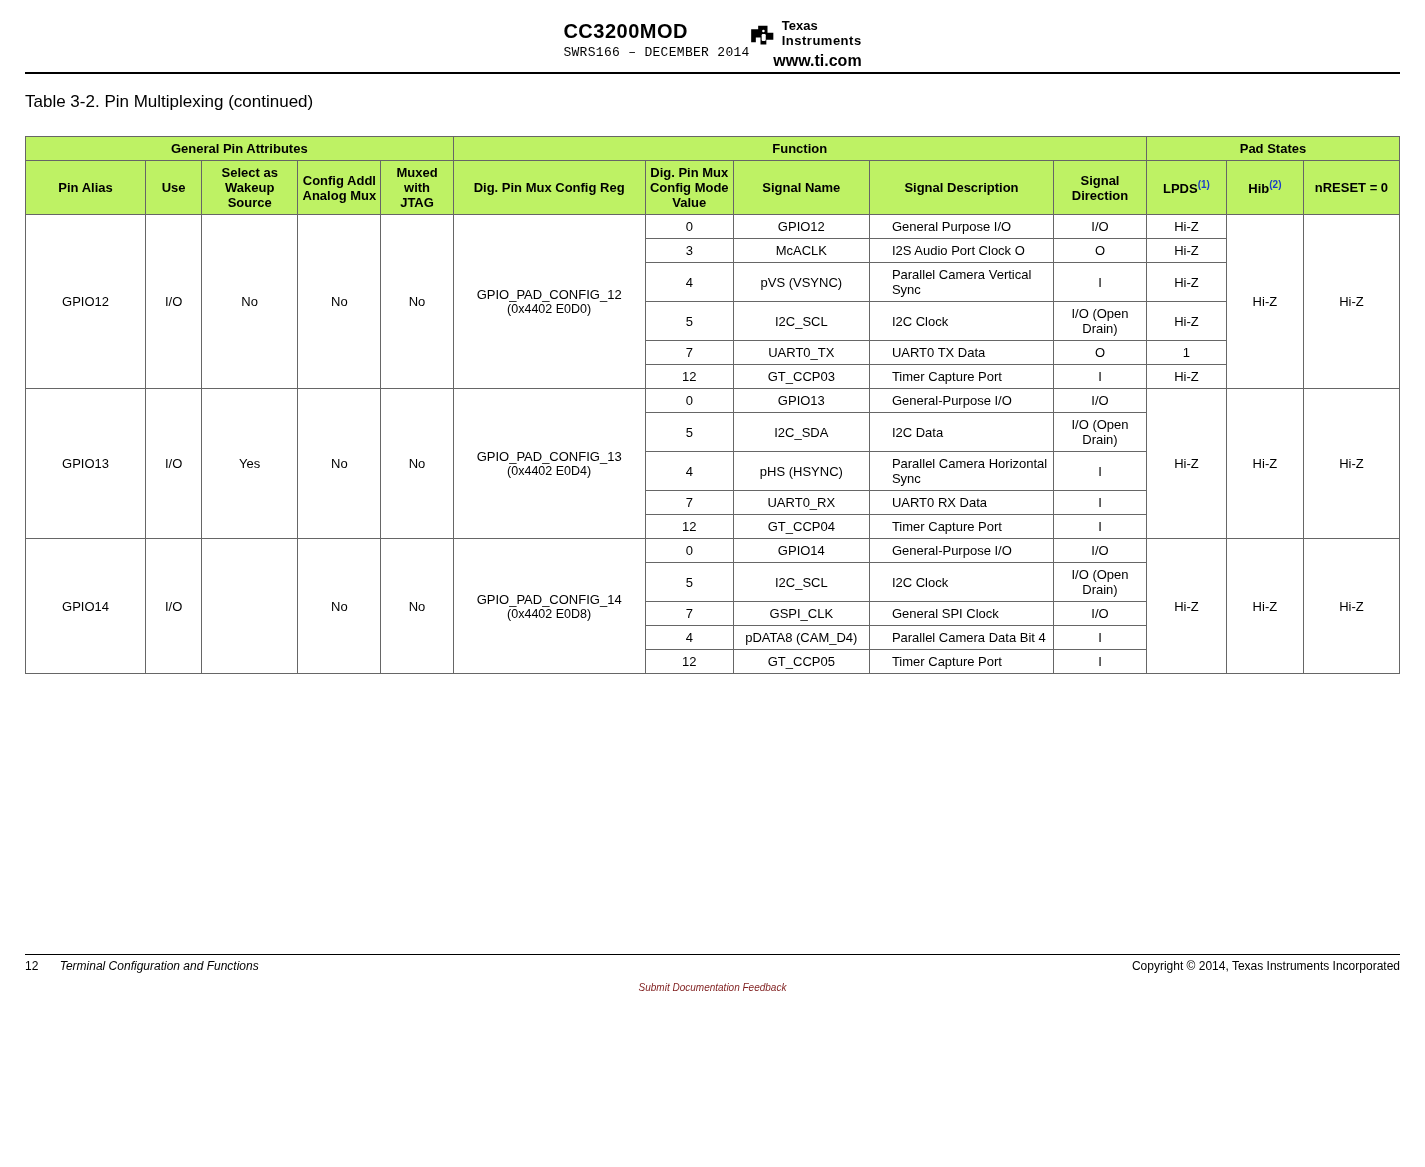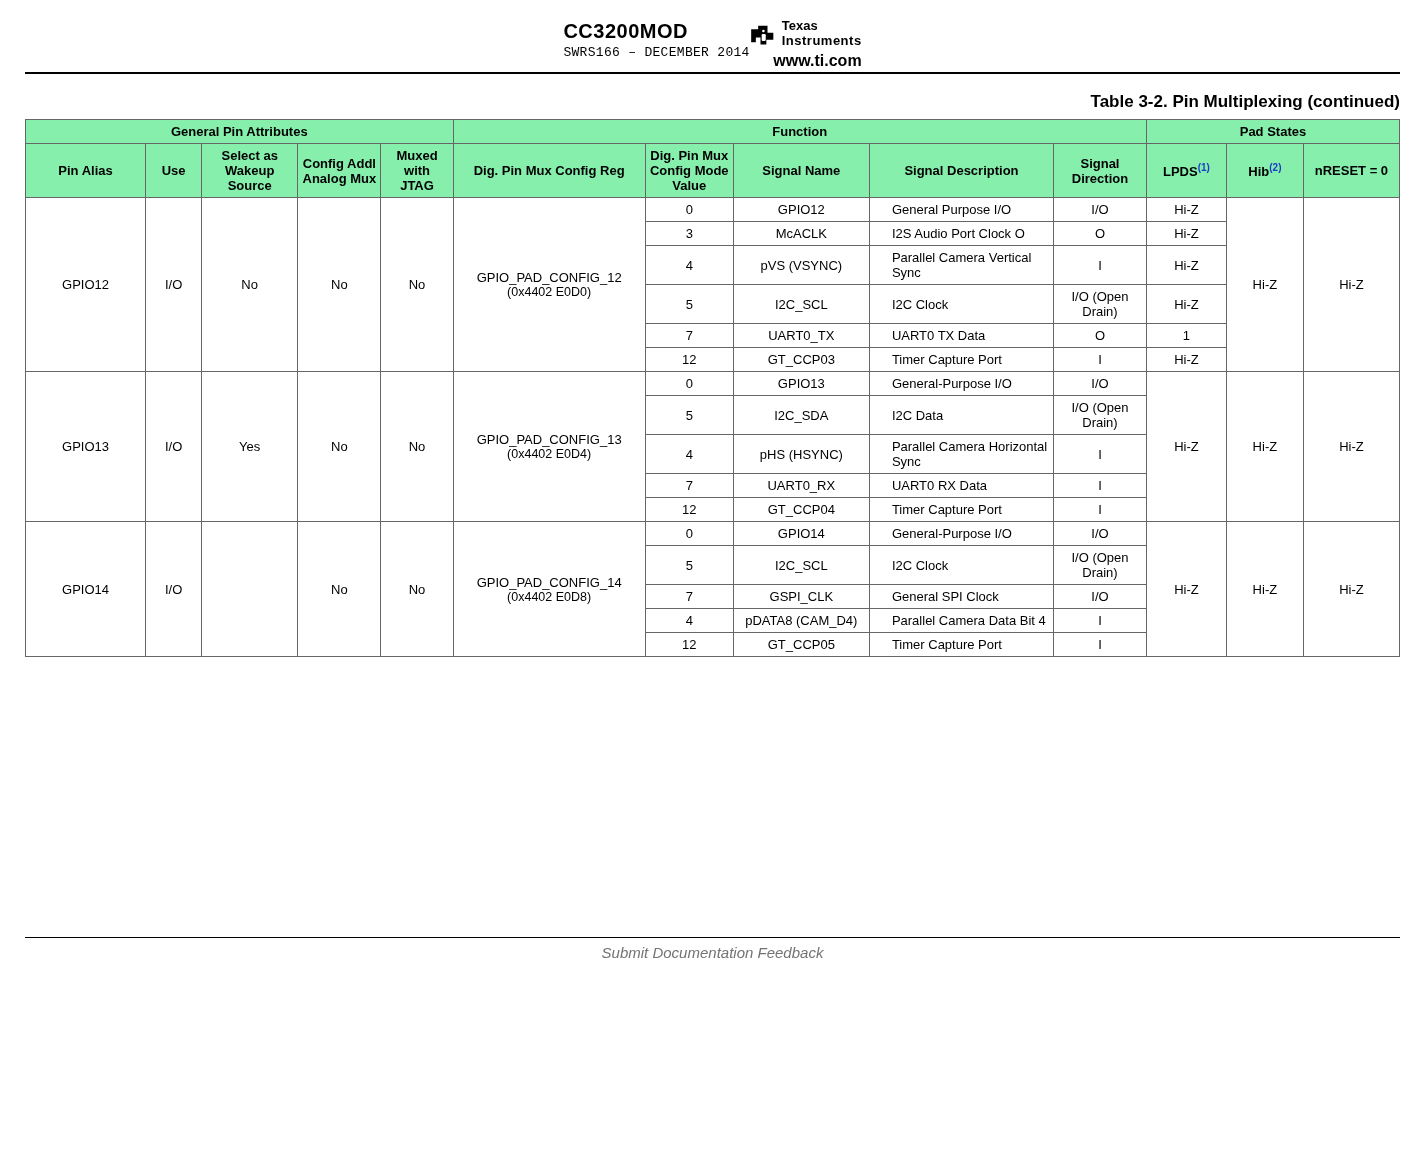--- a/index.html
+++ b/index.html
@@ -19,45 +19,45 @@
     border-bottom: 2px solid #000;
     padding-bottom: 2px;
     margin-bottom: 18px;
   }
   .header-left { display:flex; flex-direction:column; }
   .doc-title { font-size: 20px; font-weight: bold; letter-spacing: 0.5px; }
   .doc-subtitle { font-size: 13px; margin-top: 2px; letter-spacing: 0.3px; font-family: Liberation Mono, monospace; }
   .header-right { display:flex; flex-direction:column; align-items:flex-end; }
   .ti-logo-wrap { display:flex; align-items:center; gap:4px; }
   .ti-url { font-size: 16px; font-weight: bold; margin-top: 4px; }
-  .table-caption { text-align:right; font-size:17px; font-weight:bold; margin: 10px 0 7px 0; }
+  .table-caption { text-align:left; font-size:17px; font-weight:normal; margin: 10px 0 24px 0; }
   table.pinmux {
     border-collapse: collapse;
     width: 100%;
     table-layout: fixed;
   }
   table.pinmux th, table.pinmux td {
     border: 1px solid #666;
     padding: 4px 4px;
     font-size: 13px;
     vertical-align: middle;
   }
-  table.pinmux th { background:#86efac; font-weight:bold; text-align:center; }
+  table.pinmux th { background:#bef264; font-weight:bold; text-align:center; }
   table.pinmux td { text-align:center; }
   table.pinmux td.left { text-align:left; padding-left:22px; }
   .sup { color:#1a3ec8; font-size:10px; vertical-align:super; }
   .footer {
     position: relative;
     margin-top: 280px;
   }
   .footer-rule { border-top:1.5px solid #000; margin-bottom:4px; }
   .footer-row { display:flex; justify-content:space-between; font-size:12px; }
   .footer-section { font-style: italic; }
   .footer-feedback { text-align:center; margin-top:6px; }
-  .footer-feedback a { color:#737373; font-style:italic; font-size:15px; text-decoration:none;margin-top:40px; }
+  .footer-feedback a { color:#7f1d1d; font-style:italic; font-size:10px; text-decoration:none;margin-top:40px; }
   .pagenum { font-size:12px; margin-right:18px; }
   col.c-alias{width:7.5%}col.c-use{width:3.5%}col.c-wake{width:6%}col.c-cfg{width:5.2%}col.c-jtag{width:4.5%}
   col.c-reg{width:12%}col.c-mode{width:5.5%}col.c-sig{width:8.5%}col.c-desc{width:11.5%}col.c-dir{width:5.8%}
   col.c-lpds{width:5%}col.c-hib{width:4.8%}col.c-nr{width:6%}
   .reg-addr { font-size:12.5px; }
   .ti-shape { width:28px; height:24px; }
 </style>
 </head>
 <body>
 
@@ -258,16 +258,23 @@
         <td>12</td>
         <td>GT_CCP05</td>
         <td class="left">Timer Capture Port</td>
         <td>I</td>
       </tr>
     </tbody>
 </table>
 
 <div class="footer">
   <div class="footer-rule"></div>
+  <div class="footer-row">
+    <div>
+      <span class="pagenum">12</span>
+      <span class="footer-section">Terminal Configuration and Functions</span>
+    </div>
+    <div>Copyright © 2014, Texas Instruments Incorporated</div>
+  </div>
   <div class="footer-feedback">
     <a href="#">Submit Documentation Feedback</a>
   </div>
 </div>
 
 </body></html>

